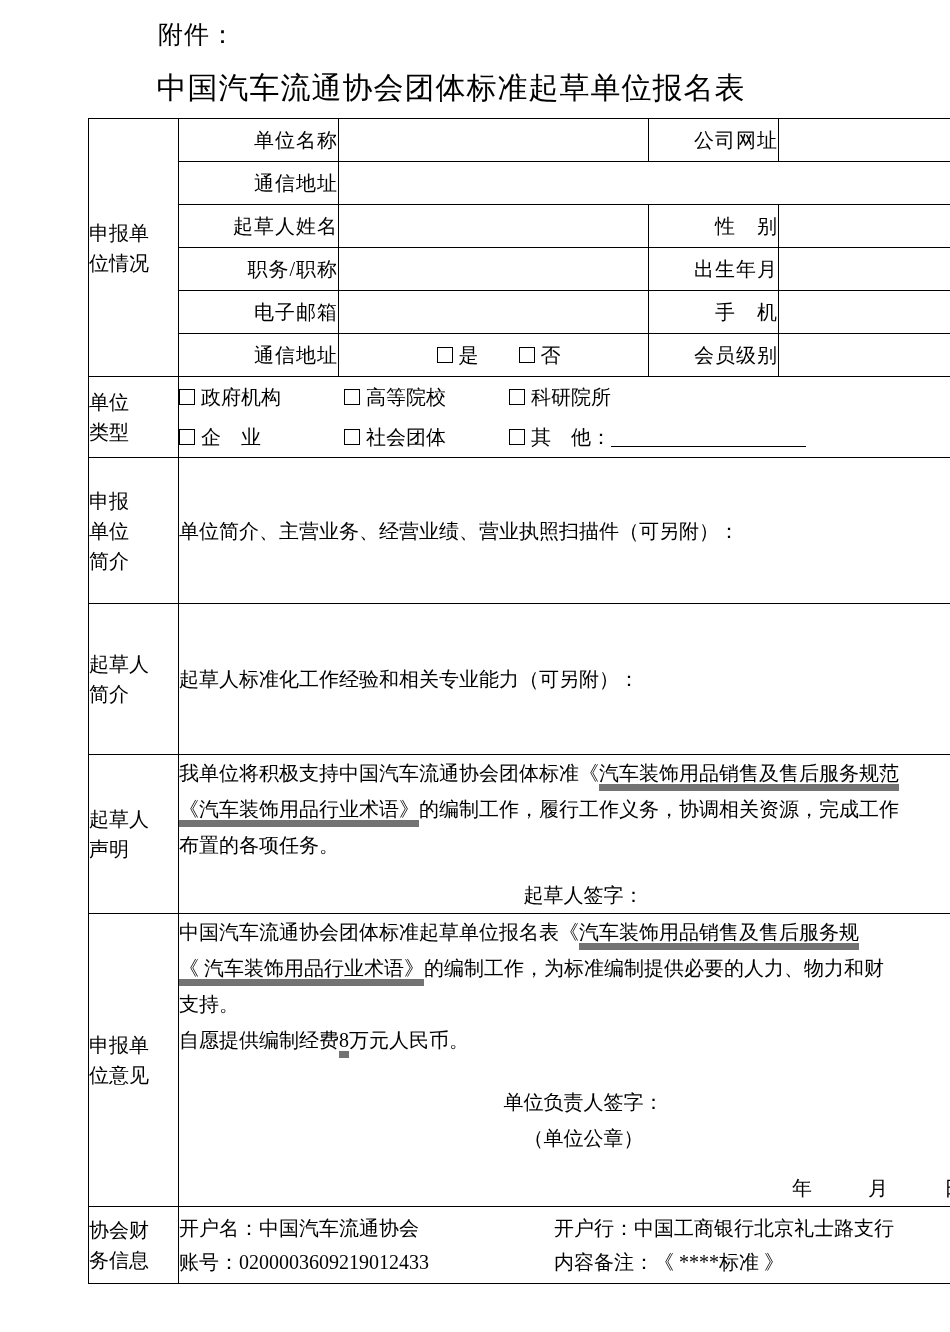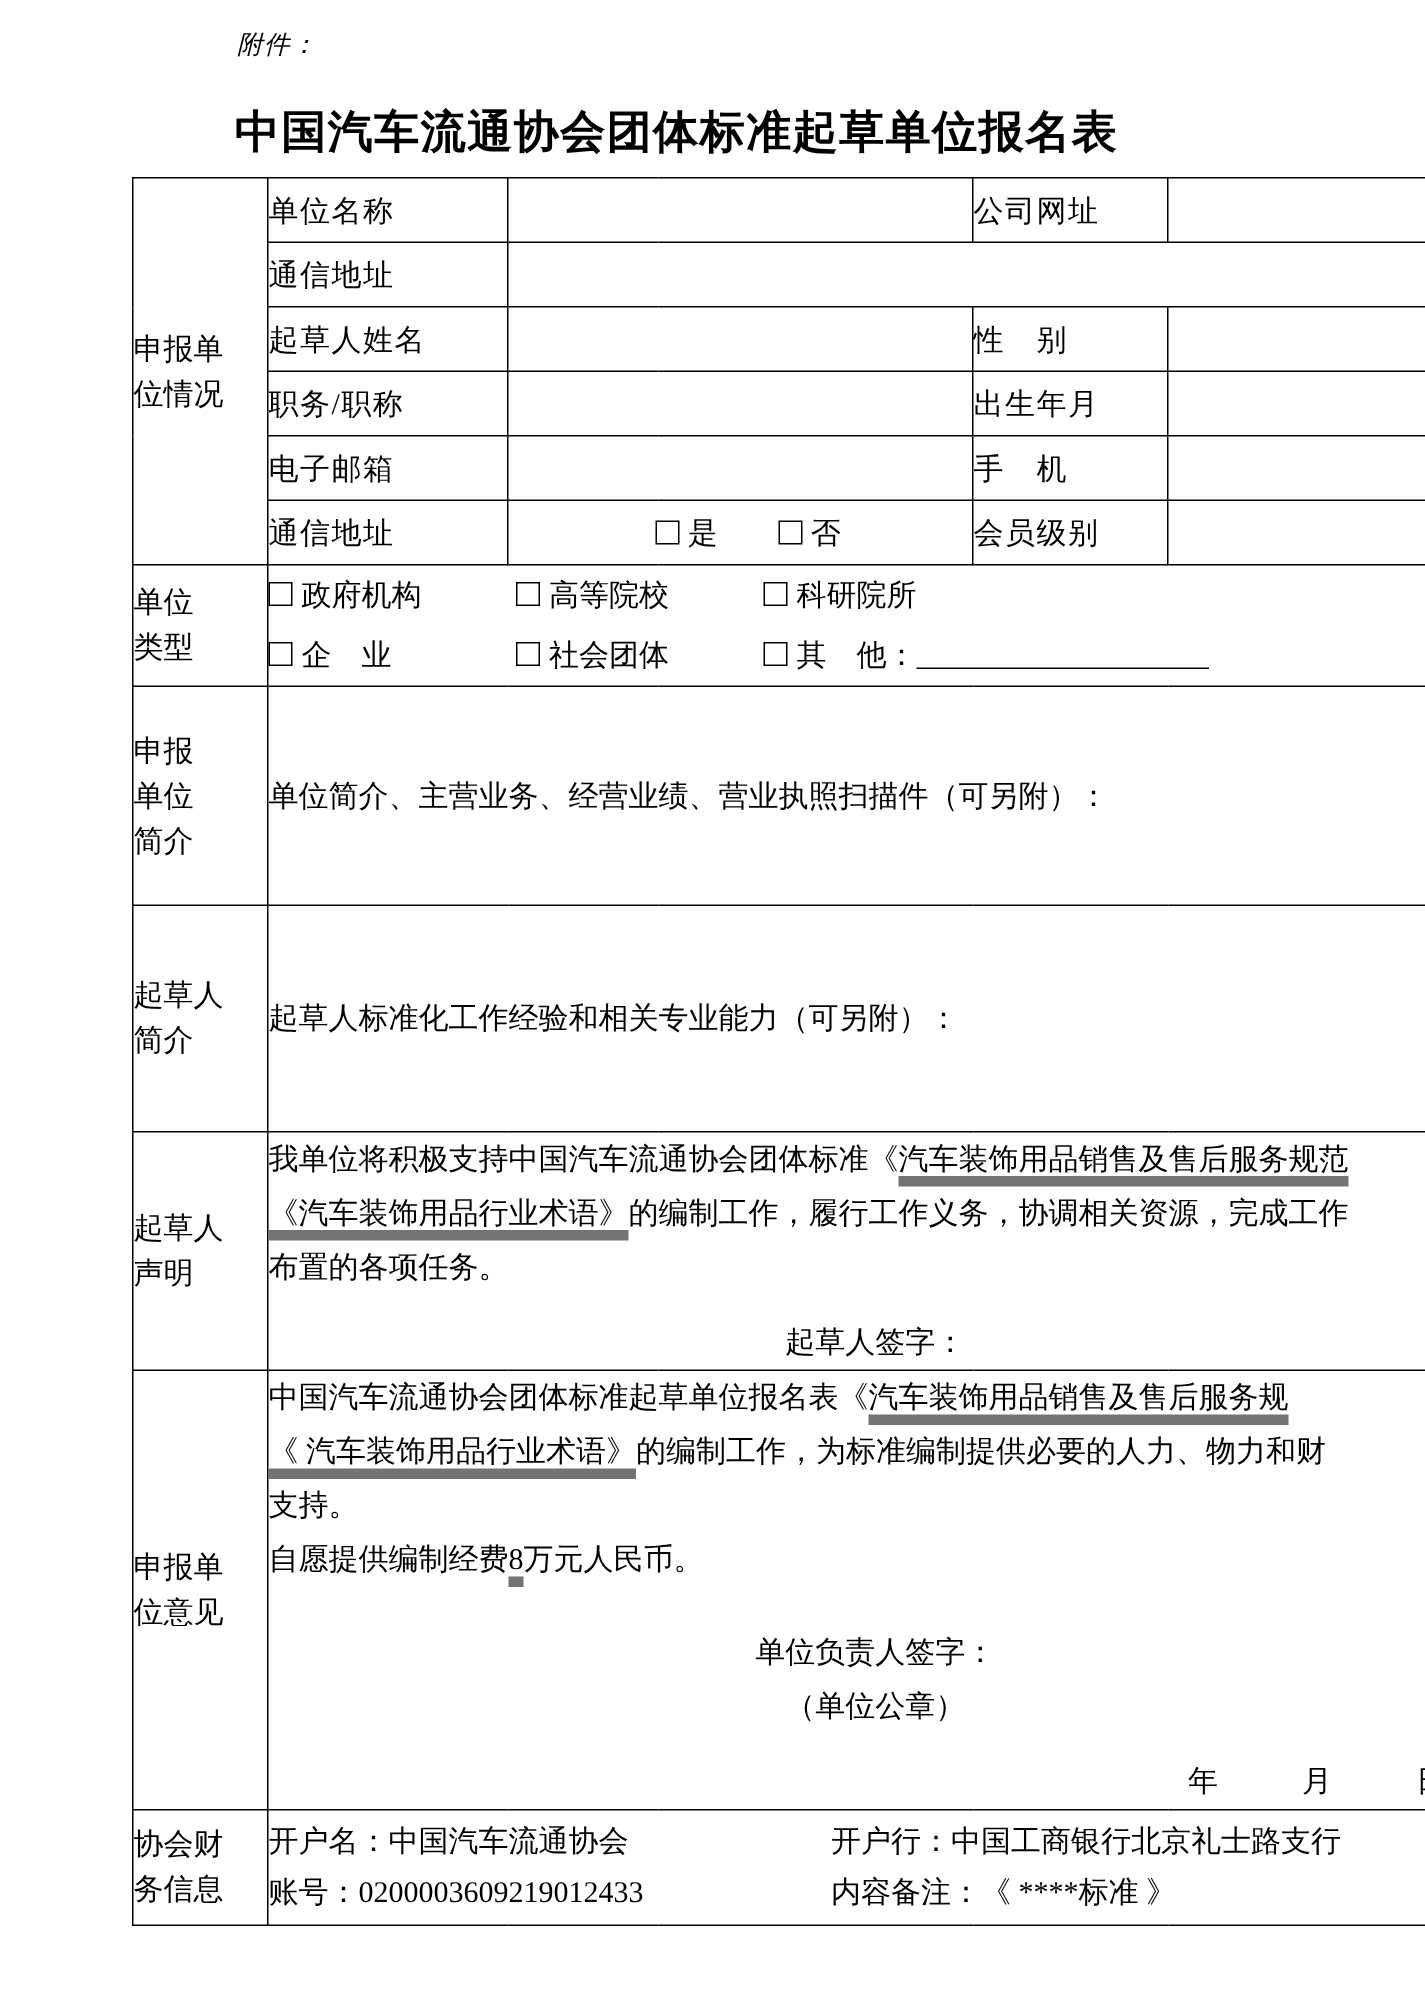--- a/index.html
+++ b/index.html
@@ -18,32 +18,31 @@
   .page {
     position: relative;
     width: 950px;
     height: 1332px;
     box-sizing: border-box;
   }
   .attachment-label {
     position: absolute;
     left: 158px;
     top: 18px;
-    font-size: 17px;
+    font-size: 25px;
     letter-spacing: 1px;
-    font-style: italic;
   }
   .doc-title {
     position: absolute;
     left: 0;
     top: 68px;
     width: 902px;
     text-align: center;
     font-size: 30px;
-    font-weight: bold;
+    font-weight: normal;
     letter-spacing: 1px;
   }
   table.form {
     position: absolute;
     left: 88px;
     top: 118px;
     width: 900px;
     border-collapse: collapse;
     table-layout: fixed;
   }
@@ -53,21 +52,21 @@
     vertical-align: middle;
     font-size: 20px;
   }
   .sec-label {
     font-size: 20px;
     line-height: 1.5;
   }
   .sec-label span { display: block; }
   .row-h { height: 42px; }
   .field-label {
-    text-align: left;
+    text-align: right;
     letter-spacing: 1px;
   }
   .checkline {
     font-size: 20px;
     display: flex;
     align-items: center;
     gap: 10px;
     padding-left: 10px;
   }
   .chk {

